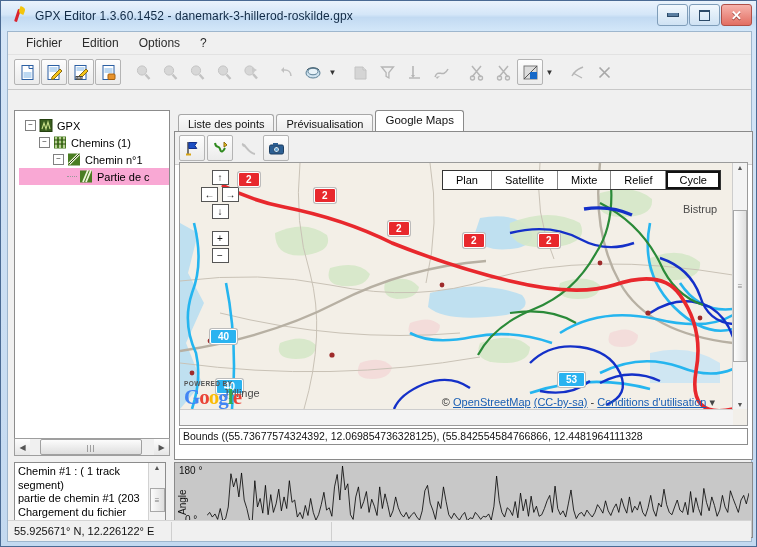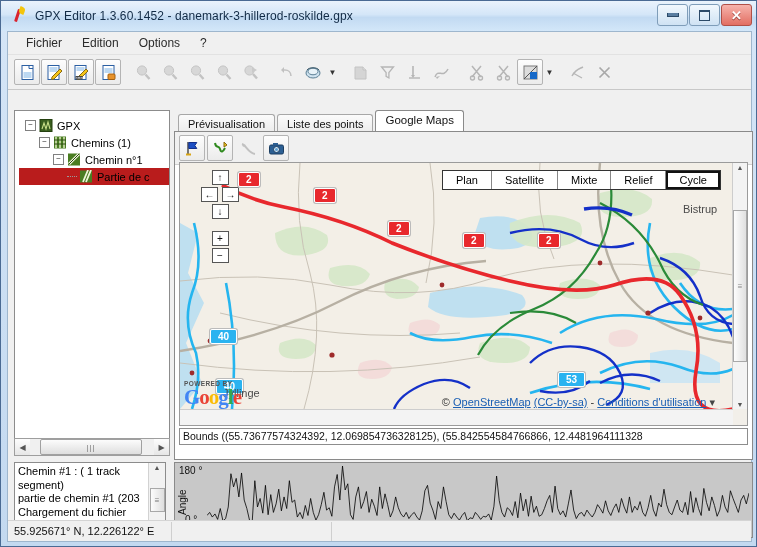--- a/index.html
+++ b/index.html
@@ -48,21 +48,21 @@
 
   
   .leftpane{position:absolute;left:6px;top:78px;width:156px;height:346px;background:#fff;
             border:1px solid #8c8c8c;box-sizing:border-box;overflow:hidden;}
   .tree{padding:6px 0 0 4px;font-size:11px;color:#000;}
   .trow{display:flex;align-items:center;height:17px;white-space:nowrap;position:relative;}
   .tbox{width:9px;height:9px;border:1px solid #808080;background:#fff;font-size:8px;line-height:7px;
         text-align:center;color:#333;margin-right:3px;flex:none;}
   .tdash{width:10px;border-top:1px dotted #9a9a9a;height:1px;margin-right:2px;flex:none;}
   .ticon{width:14px;height:13px;margin-right:4px;flex:none;}
-  .sel{background:#b91c1c;}
+  .sel{background:#f9a8d4;}
 
   .hscroll{position:absolute;left:6px;top:406px;width:156px;height:18px;
            background:#f0f0f0;border:1px solid #9e9e9e;box-sizing:border-box;display:flex;align-items:center;}
   .hs-arrow{width:15px;height:100%;display:flex;align-items:center;justify-content:center;font-size:8px;color:#555;
             background:linear-gradient(180deg,#fdfdfd,#e6e6e6);}
   .hs-thumb{width:100px;height:14px;margin-left:10px;border:1px solid #a0a0a0;border-radius:2px;
             background:linear-gradient(180deg,#fcfcfc,#dedede);display:flex;align-items:center;justify-content:center;
             font-size:8px;color:#777;letter-spacing:1px;}
   .hs-track{flex:1;}
 
@@ -378,22 +378,22 @@
       </div>
       <div class="vscroll">
         <div class="vs-arrow">▲</div>
         <div class="vs-thumb">≡</div>
         <div class="vs-arrow">▼</div>
       </div>
     </div>
 
     <div class="rightpane">
       <div class="tabs">
+        <div class="tab">Liste des points</div>
         <div class="tab">Prévisualisation</div>
-        <div class="tab">Liste des points</div>
         <div class="tab active">Google Maps</div>
       </div>
 
       <div class="tabbody">
 
         <div class="maptoolbar">
           <div class="tbtn framed">
             <svg width="17" height="17" viewBox="0 0 17 17">
                 <path d="M4 2v13" stroke="#333" stroke-width="1.3"></path>
                 <path d="M4.8 2.5h8l-2 3 2 3h-8z" fill="#1c4fc4" stroke="#13308a"></path>

